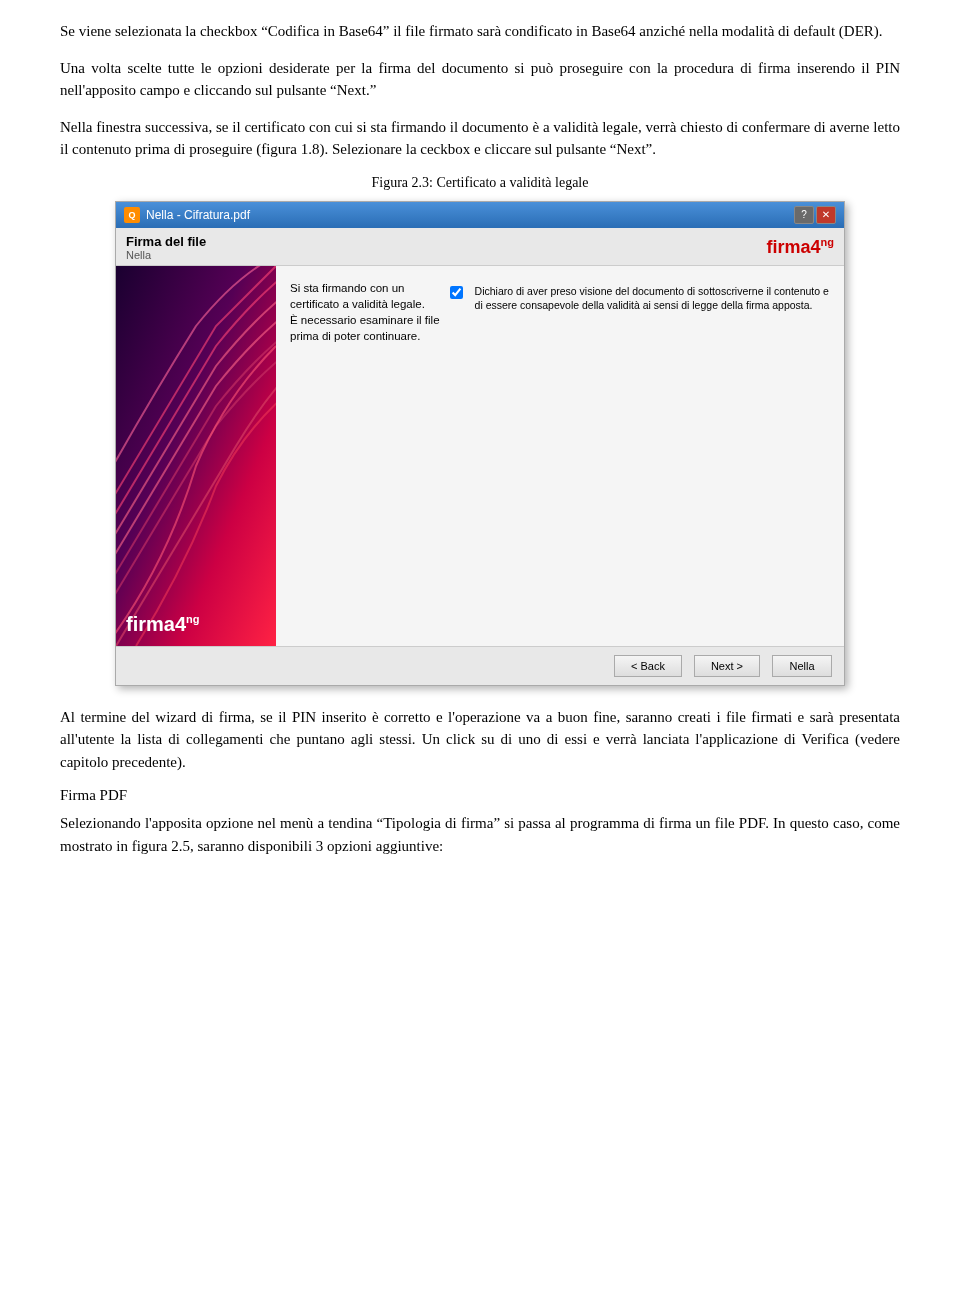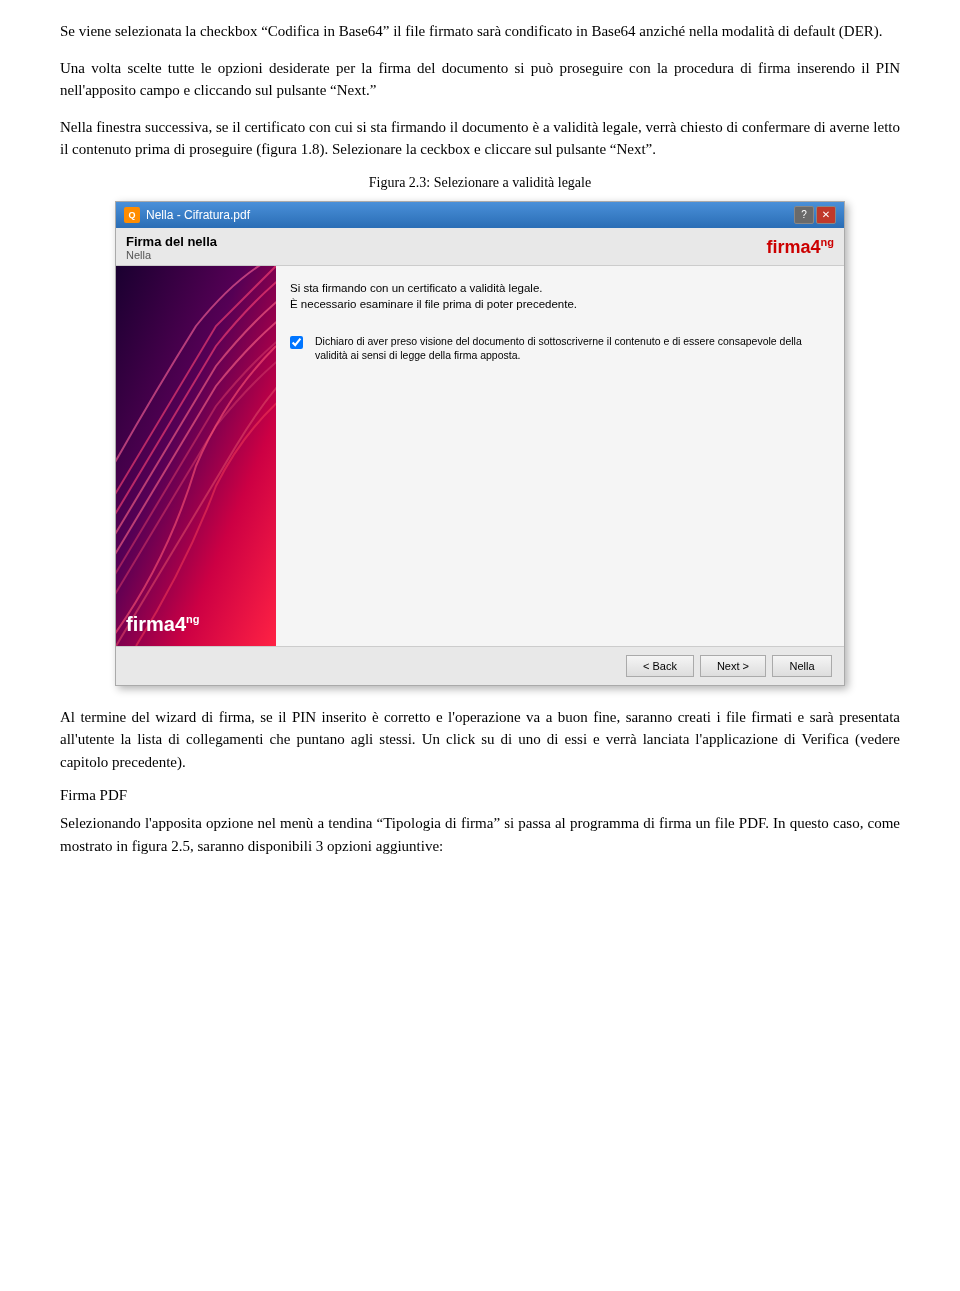--- a/index.html
+++ b/index.html
@@ -159,21 +159,20 @@
       font-family: Arial, sans-serif;
     }
     .left-panel-logo sup {
       font-size: 11px;
     }
     .dialog-right-panel {
       flex: 1;
       padding: 14px 14px;
       background: #f5f5f5;
       display: flex;
-      flex-direction: column;
       gap: 10px;
     }
     .dialog-message {
       font-size: 11.5px;
       color: #000;
       line-height: 1.4;
       font-family: "Segoe UI", Arial, sans-serif;
     }
     .dialog-open-btn {
       display: inline-block;
@@ -182,37 +181,37 @@
       padding: 3px 10px;
       font-size: 11px;
       font-family: "Segoe UI", Arial, sans-serif;
       cursor: pointer;
       width: fit-content;
     }
     .dialog-checkbox-row {
       display: flex;
       align-items: flex-start;
       gap: 12px;
-      margin-top: 12px;
+      margin-top: 4px;
     }
     .dialog-checkbox-row input[type=checkbox] {
       margin-top: 2px;
       flex-shrink: 0;
     }
     .dialog-checkbox-label {
       font-size: 10.5px;
       font-family: "Segoe UI", Arial, sans-serif;
       color: #000;
       line-height: 1.35;
     }
     .dialog-footer {
       display: flex;
       justify-content: flex-end;
       align-items: center;
-      gap: 6px;
+      gap: 12px;
       padding: 8px 12px;
       background: #e8e8e8;
       border-top: 1px solid #ccc;
     }
     .dialog-btn {
       background: linear-gradient(to bottom, #f5f5f5, #ddd);
       border: 1px solid #aaa;
       padding: 4px 16px;
       font-size: 11px;
       font-family: "Segoe UI", Arial, sans-serif;
@@ -234,21 +233,21 @@
 
 <div class="text-block">
   <span>Una volta scelte tutte le opzioni desiderate per la firma del documento si può proseguire con la procedura di firma inserendo il PIN nell'apposito campo e cliccando sul pulsante “Next.”</span>
 </div>
 
 <div class="text-block">
   <span>Nella finestra successiva, se il certificato con cui si sta firmando il documento è a validità legale, verrà chiesto di confermare di averne letto il contenuto prima di proseguire (figura 1.8). Selezionare la ceckbox e cliccare sul pulsante “Next”.</span>
 </div>
 
 <div class="figure-caption">
-  <span>Figura 2.3: Selezionare a validità legale</span>
+  <span>Figura 2.3: Certificato a validità legale</span>
 </div>
 
 <div class="dialog-wrapper">
   <div class="dialog-window">
 
     <div class="dialog-titlebar">
       <div class="dialog-titlebar-left">
         <div class="dialog-titlebar-icon">Q</div>
         <span>Nella - Cifratura.pdf</span>
       </div>
@@ -259,21 +258,21 @@
         <div class="title-btn close-btn">
           <span>✕</span>
         </div>
       </div>
     </div>
 
     <div class="dialog-body">
 
       <div class="dialog-header-row">
         <div class="dialog-header-left">
-          <h2>Firma del nella</h2>
+          <h2>Firma del file</h2>
           <p>Nella</p>
         </div>
         <div class="firma-logo">
           firma4<sup>ng</sup>
         </div>
       </div>
 
       <div class="dialog-content-area">
 
         <div class="dialog-left-panel">
@@ -308,21 +307,21 @@
             </svg>
           </div>
           <div class="left-panel-logo">
             firma4<sup>ng</sup>
           </div>
         </div>
 
         <div class="dialog-right-panel">
           <div class="dialog-message">
             <span>Si sta firmando con un certificato a validità legale.</span><br>
-            <span>È necessario esaminare il file prima di poter precedente.</span>
+            <span>È necessario esaminare il file prima di poter continuare.</span>
           </div>
           <div class="dialog-checkbox-row">
             <input type="checkbox" checked="" style="">
             <span class="dialog-checkbox-label">Dichiaro di aver preso visione del documento di sottoscriverne il contenuto e di essere consapevole della validità ai sensi di legge della firma apposta.</span>
           </div>
         </div>
       </div>
 
       <div class="dialog-footer">
         <button class="dialog-btn">&lt; Back</button>

